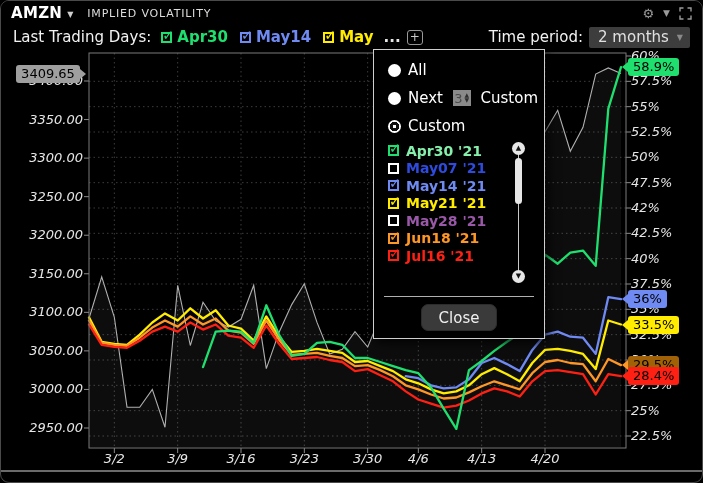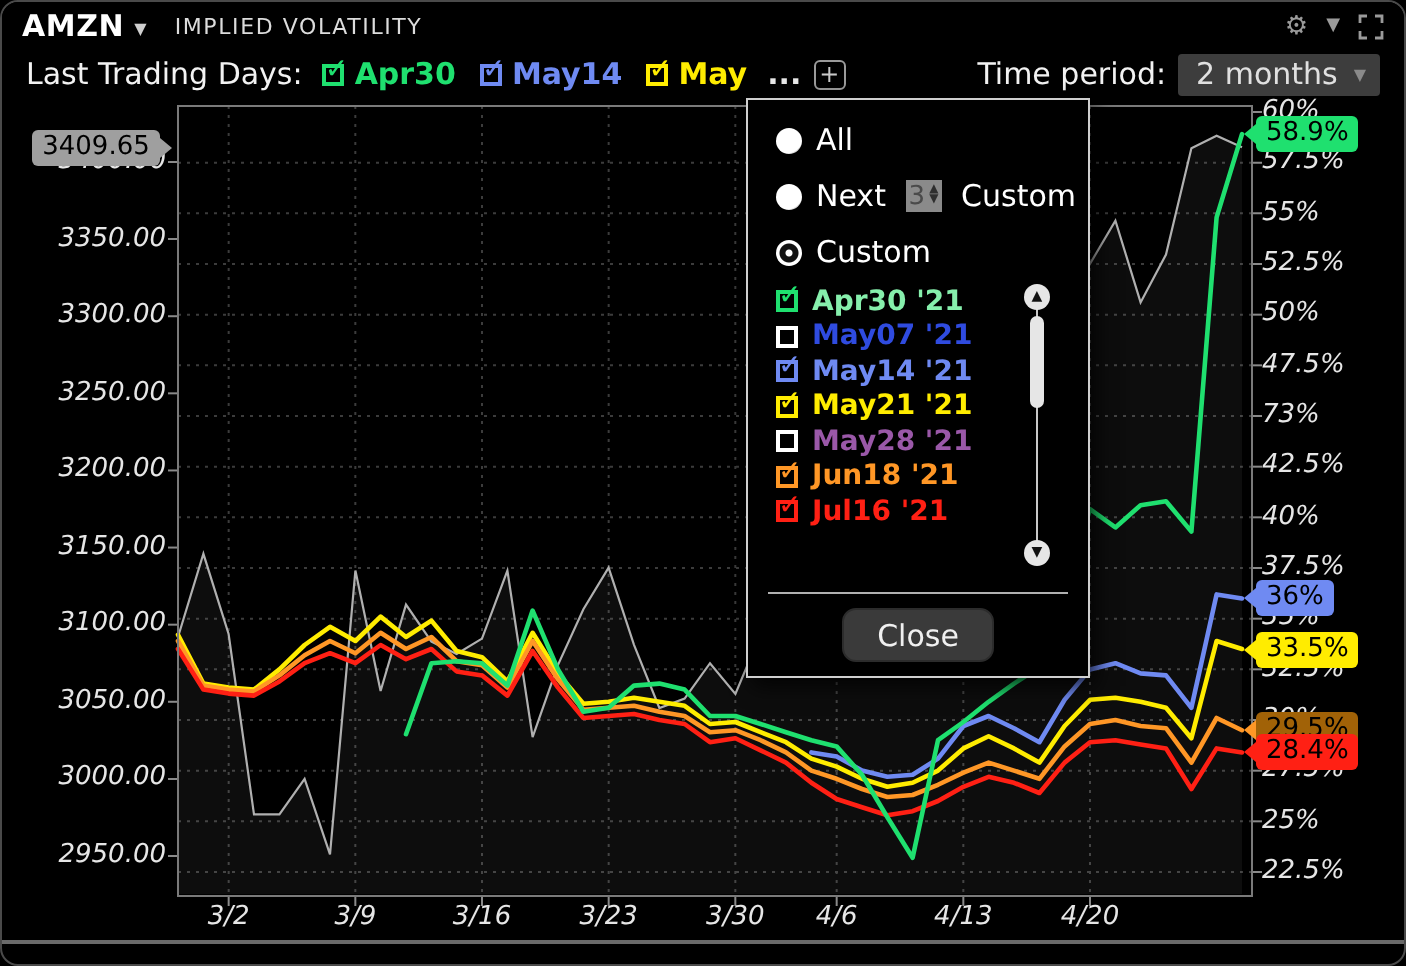--- a/index.html
+++ b/index.html
@@ -169,21 +169,21 @@
       <div class="axlab" style="left: 0px; width: 82px; text-align: right; top: 303.333px;">3100.00</div>
       <div class="axlab" style="left: 0px; width: 82px; text-align: right; top: 341.889px;">3050.00</div>
       <div class="axlab" style="left: 0px; width: 82px; text-align: right; top: 380.444px;">3000.00</div>
       <div class="axlab" style="left: 0px; width: 82px; text-align: right; top: 419px;">2950.00</div>
       <div class="axlab" style="left: 630px; top: 47px;">60%</div>
       <div class="axlab" style="left: 630px; top: 72.3333px;">57.5%</div>
       <div class="axlab" style="left: 630px; top: 97.6667px;">55%</div>
       <div class="axlab" style="left: 630px; top: 123px;">52.5%</div>
       <div class="axlab" style="left: 630px; top: 148.333px;">50%</div>
       <div class="axlab" style="left: 630px; top: 173.667px;">47.5%</div>
-      <div class="axlab" style="left: 630px; top: 199px;">73%</div>
+      <div class="axlab" style="left: 630px; top: 199px;">42%</div>
       <div class="axlab" style="left: 630px; top: 224.333px;">42.5%</div>
       <div class="axlab" style="left: 630px; top: 249.667px;">40%</div>
       <div class="axlab" style="left: 630px; top: 275px;">37.5%</div>
       <div class="axlab" style="left: 630px; top: 300.333px;">35%</div>
       <div class="axlab" style="left: 630px; top: 325.667px;">32.5%</div>
       <div class="axlab" style="left: 630px; top: 351px;">30%</div>
       <div class="axlab" style="left: 630px; top: 376.333px;">27.5%</div>
       <div class="axlab" style="left: 630px; top: 401.667px;">25%</div>
       <div class="axlab" style="left: 630px; top: 427px;">22.5%</div>
       <div class="axlab" style="left: 91.3333px; width: 44px; text-align: center; top: 450px;">3/2</div>

